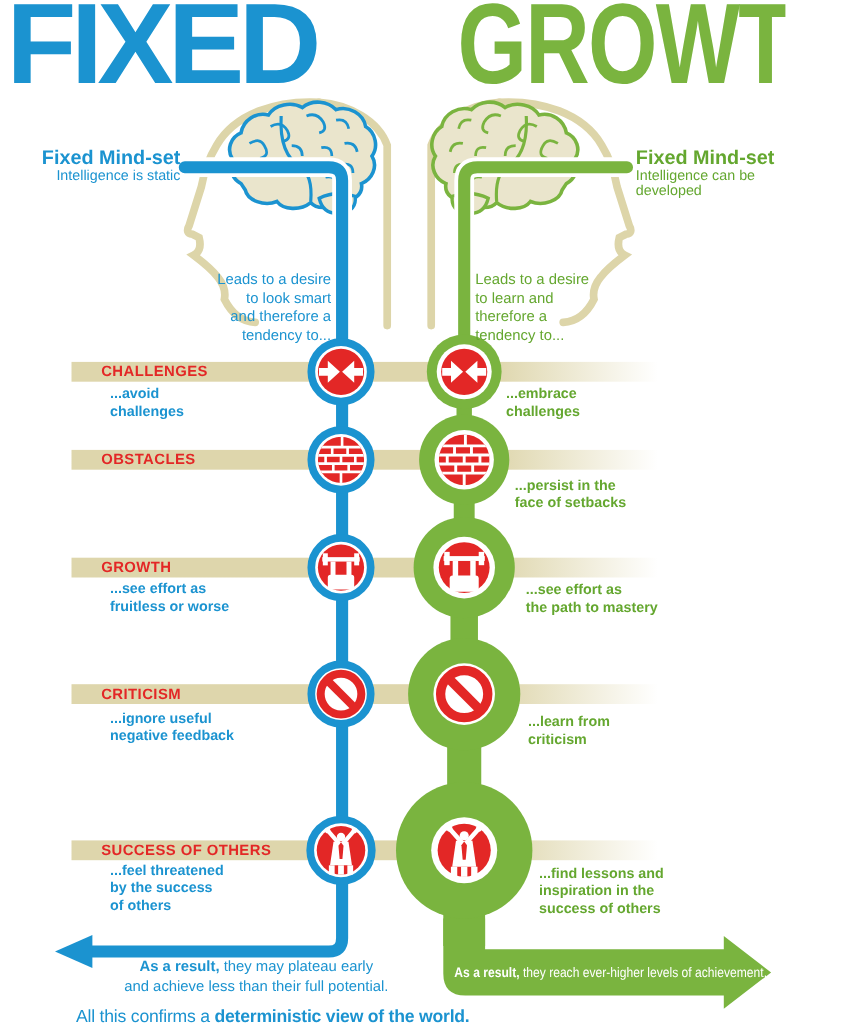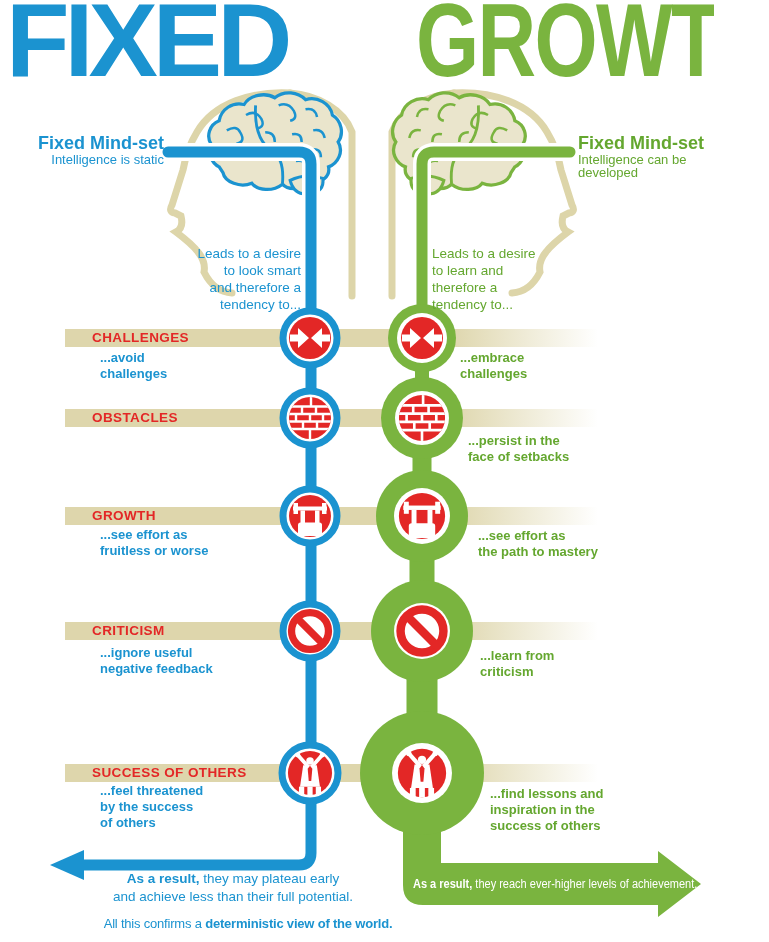--- a/index.html
+++ b/index.html
@@ -22,21 +22,21 @@
   .bar{position:absolute;left:65px;width:533px;height:18px;z-index:1;
        background:linear-gradient(to right,#ded6ac 0%,#ded6ac 72%,rgba(222,214,172,0) 100%);}
   
   .row-label{position:absolute;left:92px;z-index:3;color:#e32726;font-weight:bold;
              font-size:13.5px;letter-spacing:.4px;line-height:16px;}
   
   .cap{position:absolute;z-index:3;font-weight:bold;font-size:13px;line-height:16px;}
   .cap-l{left:100px;width:181px;text-align:left;}
   
   .result{font-size:13.5px;line-height:18px;}
-  .concl{font-size:13px;letter-spacing:-0.2px;}
+  .concl{font-size:16px;letter-spacing:-0.2px;}
   svg{position:absolute;left:0;top:0;z-index:2;}
   .txt{z-index:3;}
 </style>
 </head>
 <body>
 
 <div id="canvas">
 
   <div class="bar" style="top:329px"></div>
   <div class="bar" style="top:409px"></div>

